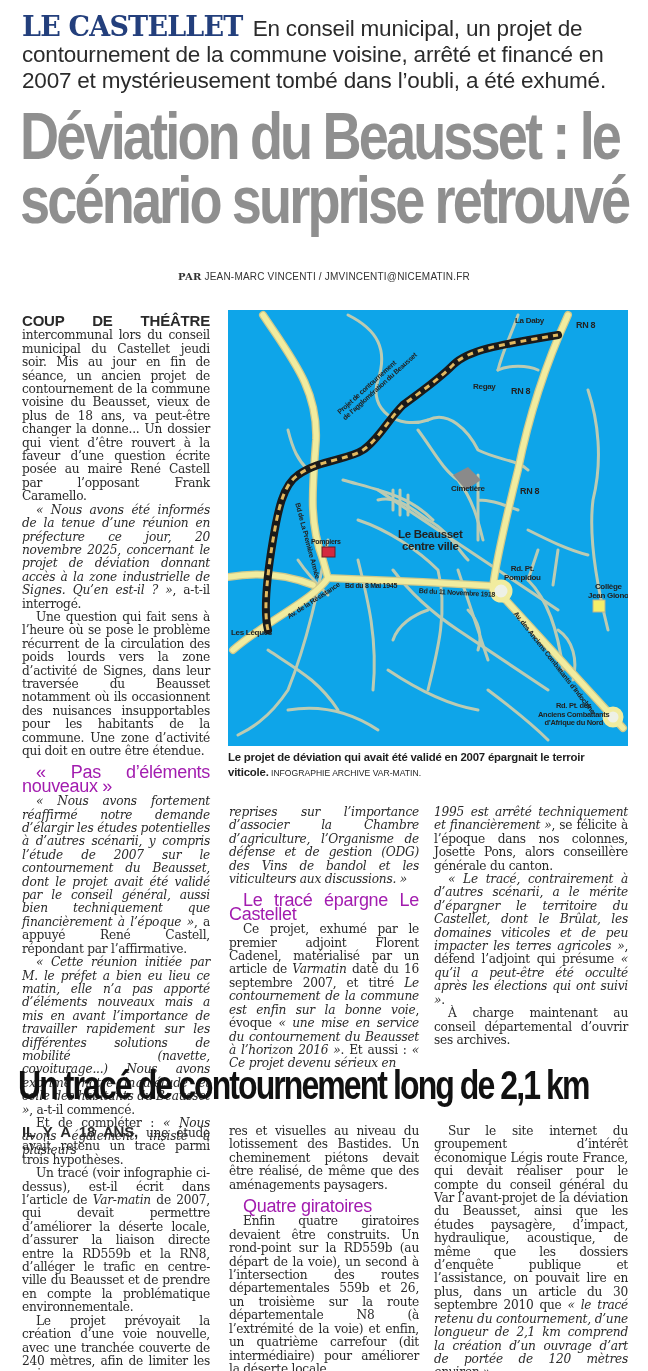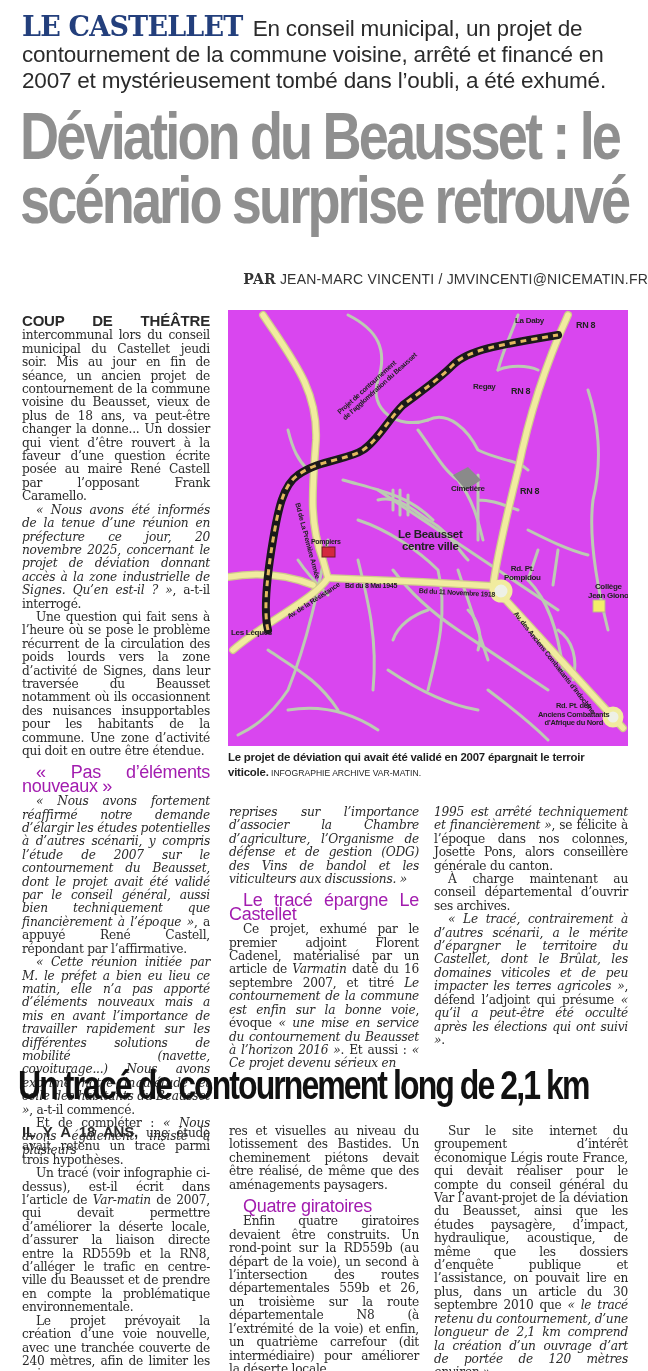--- a/index.html
+++ b/index.html
@@ -4,31 +4,31 @@
 <style>
   * { box-sizing: border-box; margin: 0; padding: 0; }
   html, body { width: 648px; height: 1371px; background: #ffffff; overflow: hidden; }
   body { position: relative; font-family: "DejaVu Serif", serif; color: #2a2a2a; }
 
   .kicker-wrap { position: absolute; left: 22px; top: 14px; width: 610px; font-family: "Liberation Sans", sans-serif; font-size: 22.5px; line-height: 26px; color: #2b2b2b; letter-spacing: -0.2px; }
   .kicker { font-family: "DejaVu Serif", serif; font-weight: 700; color: #233f7c; font-size: 27px; letter-spacing: -0.8px; margin-right: 4px; }
 
   .headline { position: absolute; left: 20px; top: 104px; width: 615px; font-family: "Liberation Sans", sans-serif; font-weight: 700; color: #8f8f8f; font-size: 66px; line-height: 64px; letter-spacing: -3.5px; transform: scaleX(0.82); transform-origin: left top; white-space: nowrap; }
 
-  .byline { position: absolute; left: 0; top: 271px; width: 648px; text-align: right; font-family: "Liberation Sans", sans-serif; font-size: 14px; color: #333; letter-spacing: 0.2px; }
+  .byline { position: absolute; left: 0; top: 271px; width: 648px; text-align: center; font-family: "Liberation Sans", sans-serif; font-size: 10px; color: #333; letter-spacing: 0.2px; }
   .byline b { font-family: "DejaVu Serif", serif; font-weight: 900; }
 
   .col { position: absolute; font-size: 12.2px; line-height: 13.4px; text-align: justify; letter-spacing: -0.25px; }
   .col p { text-indent: 14px; }
   .col p.noindent { text-indent: 0; }
   .col i { font-style: italic; }
   .lead { font-family: "Liberation Sans", sans-serif; font-weight: 700; font-size: 15px; letter-spacing: -0.2px; text-transform: uppercase; }
   .subhead { font-family: "Liberation Sans", sans-serif; font-weight: 400; font-size: 18px; color: #a21caf; margin: 8px 0 2px 0; text-indent: 0; letter-spacing: -0.3px; }
 
-  .map { position: absolute; left: 228px; top: 310px; width: 400px; height: 436px; background: #d946ef; overflow: hidden; }
+  .map { position: absolute; left: 228px; top: 310px; width: 400px; height: 436px; background: #0ea5e9; overflow: hidden; }
   .map svg { display: block; }
   .map-label { position: absolute; font-family: "Liberation Sans", sans-serif; font-weight: 700; font-size: 8px; color: #222; white-space: nowrap; letter-spacing: -0.3px; }
 
   .caption { position: absolute; left: 228px; top: 750px; width: 400px; font-family: "Liberation Sans", sans-serif; font-weight: 700; font-size: 11.4px; line-height: 15px; color: #1e1e1e; letter-spacing: -0.2px; }
   .caption .credit { font-weight: 400; font-size: 8.6px; text-transform: uppercase; letter-spacing: 0; }
 
   .section2-title { position: absolute; left: 18px; top: 1063px; font-family: "Liberation Sans", sans-serif; font-weight: 700; font-size: 40px; line-height: 44px; color: #111; letter-spacing: -2.4px; transform: scaleX(0.8); transform-origin: left top; white-space: nowrap; }
 </style>
 </head>
 <body>
@@ -144,22 +144,22 @@
 </div>
 
 <div class="col" style="left:229px; top:806px; width:190px;">
   <p class="noindent"><i>reprises sur l’importance d’associer la Chambre d’agriculture, l’Organisme de défense et de gestion (ODG) des Vins de bandol et les viticulteurs aux discussions. »</i></p>
   <p class="subhead">Le tracé épargne Le Castellet</p>
   <p><span>Ce projet, exhumé par le premier adjoint Florent Cadenel, matérialisé par un article de </span><i>Varmatin</i><span> daté du 16 septembre 2007, et titré </span><i>Le contournement de la commune est enfin sur la bonne voie</i><span>, évoque </span><i>« une mise en service du contournement du Beausset à l’horizon 2016 »</i><span>. Et aussi : </span><i>« Ce projet devenu sérieux en</i></p>
 </div>
 
 <div class="col" style="left:434px; top:806px; width:194px;">
   <p class="noindent"><i>1995 est arrêté techniquement et financièrement »</i><span>, se félicite à l’époque dans nos colonnes, Josette Pons, alors conseillère générale du canton.</span></p>
+  <p><i>« Le tracé, contrairement à d’autres scénarii, a le mérite d’épargner le territoire du Castellet, dont le Brûlat, les domaines viticoles et de peu impacter les terres agricoles »</i><span>, défend l’adjoint qui présume </span><i>« qu’il a peut-être été occulté après les élections qui ont suivi »</i><span>.</span></p>
   <p>À charge maintenant au conseil départemental d’ouvrir ses archives.</p>
-  <p><i>« Le tracé, contrairement à d’autres scénarii, a le mérite d’épargner le territoire du Castellet, dont le Brûlat, les domaines viticoles et de peu impacter les terres agricoles »</i><span>, défend l’adjoint qui présume </span><i>« qu’il a peut-être été occulté après les élections qui ont suivi »</i><span>.</span></p>
 </div>
 
 <h2 class="section2-title">Un tracé de contournement long de 2,1 km</h2>
 
 <div class="col" style="left:22px; top:1125px; width:188px;">
   <p class="noindent"><span class="lead">IL Y A 18 ANS,</span><span> une étude avait retenu un tracé parmi trois hypothèses.</span></p>
   <p><span>Un tracé (voir infographie ci-dessus), est-il écrit dans l’article de </span><i>Var-matin</i><span> de 2007, qui devait permettre d’améliorer la déserte locale, d’assurer la liaison directe entre la RD559b et la RN8, d’alléger le trafic en centre-ville du Beausset et de prendre en compte la problématique environnementale.</span></p>
   <p>Le projet prévoyait la création d’une voie nouvelle, avec une tranchée couverte de 240 mètres, afin de limiter les nuisances sono-</p>
 </div>
 

